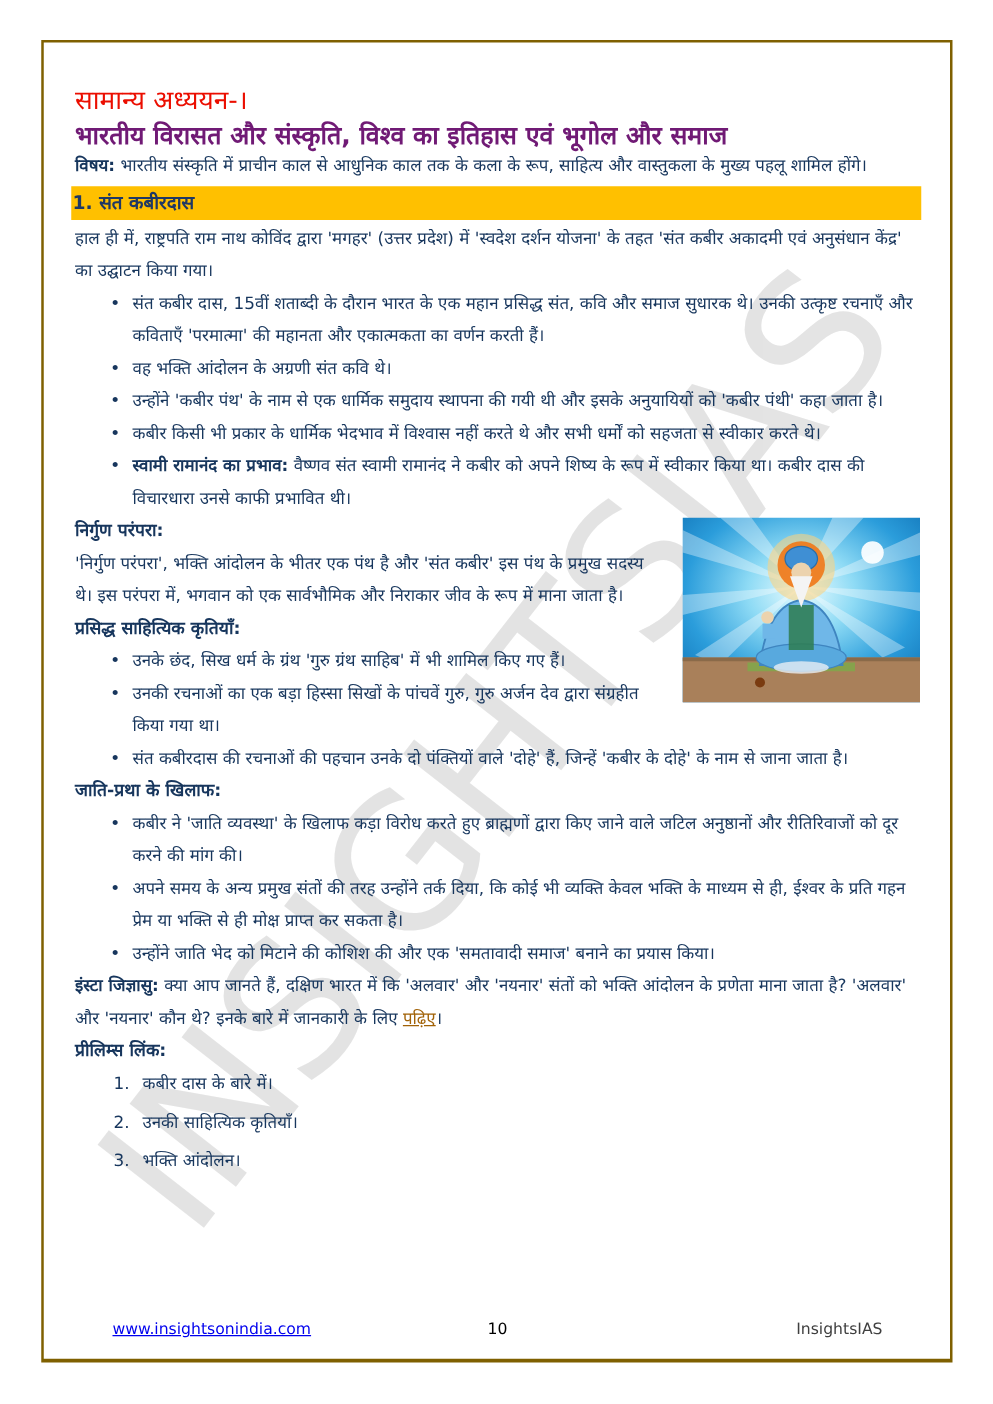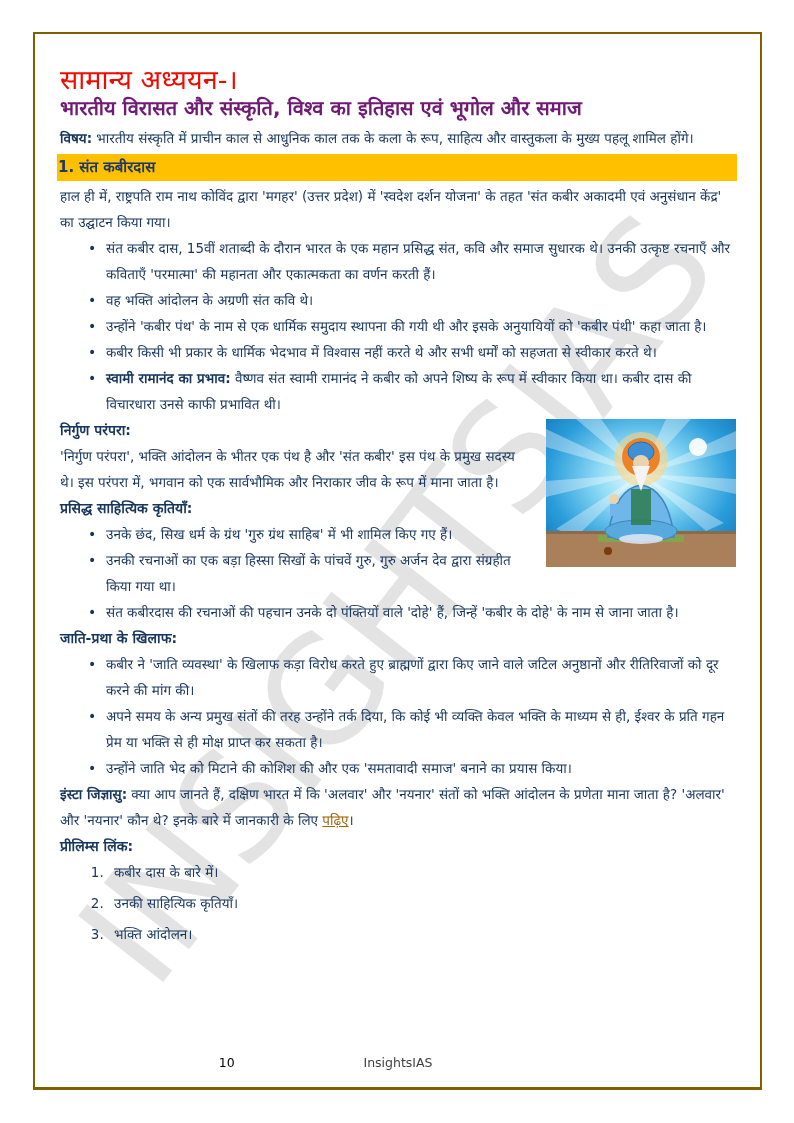--- a/index.html
+++ b/index.html
@@ -37,32 +37,32 @@
     position:absolute;
     left:60px; top:56px;
     width:676px;
     z-index:1;
     font-size:13.5px;
     line-height:26px;
   }
   .doc-title {
     margin-top:10px;
     color:#eb0e00;
-    font-size:27px;
+    font-size:21px;
     line-height:28px;
     font-weight:400;
   }
   .doc-subtitle {
     margin-top:4px;
     color:#701a75;
     font-size:20px;
     line-height:21px;
     font-weight:bold;
   }
-  .topic { margin-top:6px; margin-bottom:3px; }
+  .topic { margin-top:1px; margin-bottom:3px; }
   .topic b { font-weight:bold; }
   .band {
     margin-left:-3px;
     width:calc(100% + 4px);
     background:#FFC000;
     color:#1F3864;
     font-weight:bold;
     font-size:15px;
     line-height:27px;
     height:27px;
@@ -210,15 +210,16 @@
       <li><span>कबीर दास के बारे में।</span></li>
 
       <li><span>उनकी साहित्यिक कृतियाँ।</span></li>
 
       <li><span>भक्ति आंदोलन।</span></li>
     </ol>
 
 </div>
 
 <div class="footer">
+  <a class="site" href="#">www.insightsonindia.com</a>
   <span class="pagenum">10</span>
   <span class="brand">InsightsIAS</span>
 </div>
 
 </body></html>

